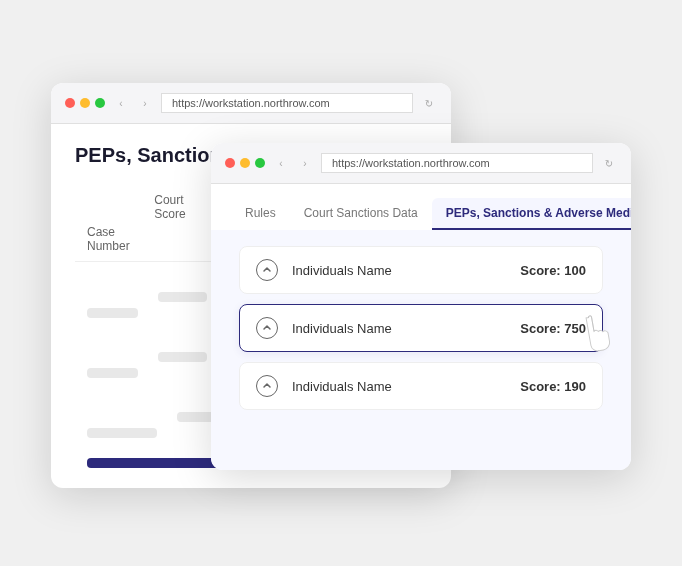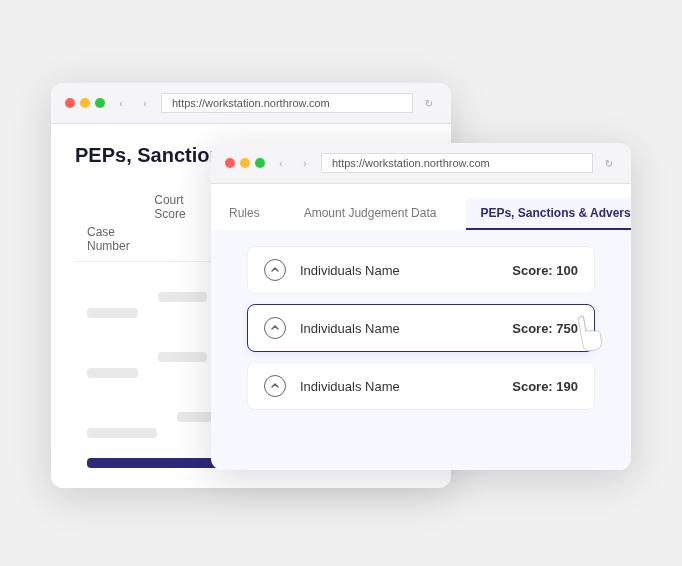--- a/index.html
+++ b/index.html
@@ -142,43 +142,43 @@
     .browser-front {
       width: 420px;
       right: 0;
       top: 100px;
       z-index: 2;
     }
 
     
     .tabs {
       display: flex;
-      gap: 16px;
-      padding: 14px 4px 0;
+      gap: 0;
+      padding: 14px 20px 0;
       background: #fff;
     }
 
     .tab {
       padding: 8px 14px;
       font-size: 12px;
       color: #777;
       cursor: pointer;
       border-radius: 6px 6px 0 0;
       white-space: nowrap;
     }
 
     .tab.active {
       color: #2d2a7c;
       font-weight: 600;
       background: #f5f6ff;
       border-bottom: 2px solid #2d2a7c;
     }
 
     .front-content {
-      padding: 16px 36px;
+      padding: 16px 28px;
       background: #f7f8ff;
       min-height: 240px;
     }
 
     
     .individual-row {
       display: flex;
       align-items: center;
       background: #fff;
       border-radius: 8px;
@@ -307,21 +307,21 @@
       <div class="nav-btn">‹</div>
       <div class="nav-btn">›</div>
       <div class="address-bar">
         <span>https://workstation.northrow.com</span>
       </div>
       <div class="nav-btn">↻</div>
     </div>
 
     <div class="tabs">
       <div class="tab">Rules</div>
-      <div class="tab">Amount Judgement Data</div>
+      <div class="tab">Court Sanctions Data</div>
       <div class="tab active">PEPs, Sanctions &amp; Adverse Media</div>
     </div>
 
     <div class="front-content">
 
       <div class="individual-row">
         <div class="chevron-icon">
           <svg viewBox="0 0 10 10" fill="none" xmlns="http://www.w3.org/2000/svg">
             <polyline points="2,6 5,3 8,6" stroke="#666" stroke-width="1.5" stroke-linecap="round" stroke-linejoin="round"></polyline>
           </svg>

